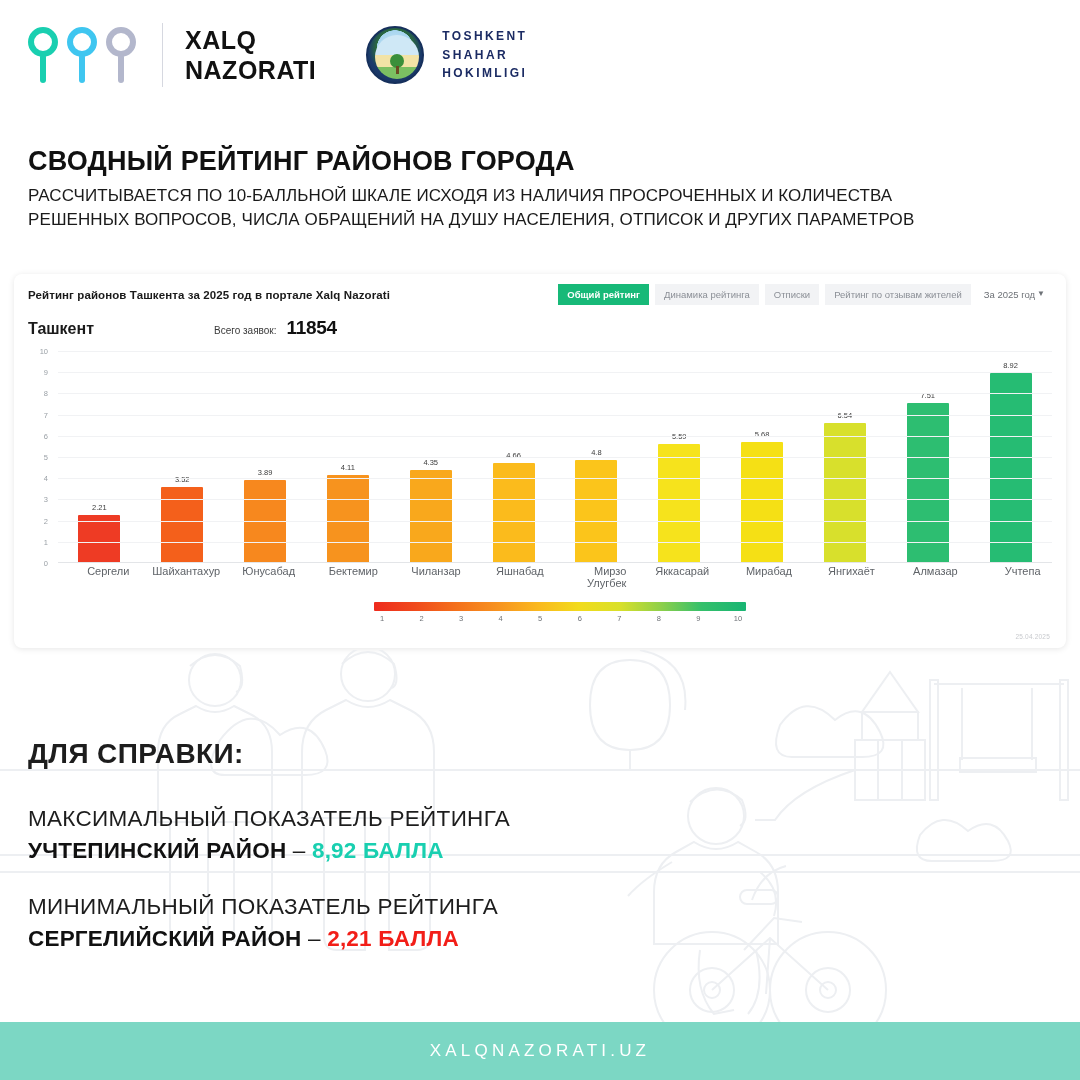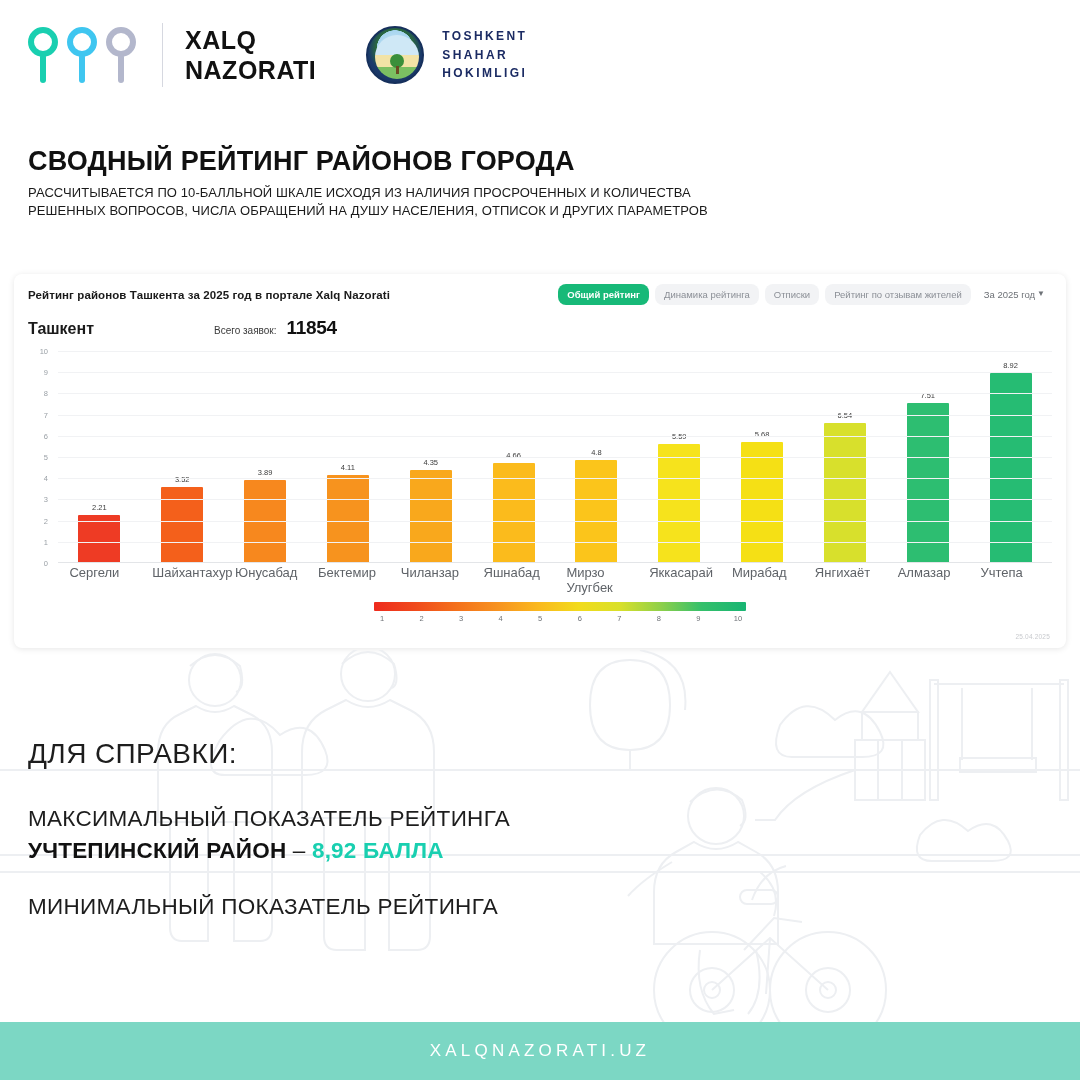--- a/index.html
+++ b/index.html
@@ -57,39 +57,39 @@
     letter-spacing: 2.4px; color: #1B2B63;
   }
 
   
   .title-block { position: absolute; top: 146px; left: 28px; width: 1010px; }
   .main-title {
     font-weight: 800; font-size: 27px; letter-spacing: 0.2px;
     color: #111111; margin-bottom: 7px;
   }
   .sub-title {
-    font-weight: 400; font-size: 13px; line-height: 1.42;
+    font-weight: 400; font-size: 17px; line-height: 1.42;
     color: #1a1a1a; letter-spacing: 0.1px; max-width: 990px;
   }
 
   
   .card {
     position: absolute; top: 274px; left: 14px;
     width: 1052px; height: 374px;
     background: #ffffff; border-radius: 8px;
     box-shadow: 0 1px 6px rgba(0,0,0,0.10);
   }
   .card-head {
     display: flex; align-items: center; justify-content: space-between;
     padding: 10px 14px 0 14px;
   }
   .card-title { font-size: 11.5px; font-weight: 700; color: #1a1a1a; letter-spacing: 0.1px; }
   .tabs { display: flex; align-items: center; gap: 6px; }
   .tab {
-    font-size: 9.5px; padding: 5px 9px; border-radius: 8px;
+    font-size: 9.5px; padding: 5px 9px; border-radius: 0;
     background: #F2F3F5; color: #8b8f96; white-space: nowrap;
   }
   .tab.active { background: #17B978; color: #ffffff; font-weight: 600; }
   .select {
     font-size: 9.5px; padding: 5px 7px; color: #6e7277;
     display: flex; gap: 2px; white-space: nowrap;
   }
   .caret { font-size: 8px; color: #6e7277; }
 
   .sub-head { display: flex; align-items: baseline; padding: 12px 14px 0 14px; }
@@ -117,21 +117,21 @@
     display: flex; align-items: flex-end; justify-content: space-around;
   }
   .bar-col { width: 60px; height: 100%; position: relative;
              display: flex; flex-direction: column; justify-content: flex-end; align-items: center; }
   .bar-val { font-size: 7.5px; color: #3a3a3a; margin-bottom: 3px; }
   .bar { width: 42px; border-radius: 1px 1px 0 0; }
   .xlabels {
     position: absolute; left: 30px; right: 0; top: 214px;
     display: flex; justify-content: space-around;
   }
-  .xlabel { width: 60px; text-align: left; font-size: 13px; color: #5f6368; }
+  .xlabel { width: 60px; text-align: right; font-size: 11px; color: #5f6368; }
 
   .scale-wrap { position: absolute; left: 360px; top: 328px; width: 372px; }
   .scale-bar {
     height: 9px; border-radius: 1px;
     background: linear-gradient(to right,
       #EE2B1E 0%, #F04A1C 11%, #F4701B 22%, #F79220 33%,
       #FAB81E 44%, #F2DB1C 55%, #D9E02A 66%,
       #8FD04A 77%, #35C06B 88%, #18B573 100%);
   }
   .scale-ticks { display: flex; justify-content: space-between; margin-top: 3px; padding: 0 1px; }
@@ -143,21 +143,21 @@
 
   
   .watermark {
     position: absolute; left: 0; top: 650px; width: 1080px; height: 372px;
     overflow: hidden; pointer-events: none;
   }
   .watermark svg { position: absolute; left: 0; top: 0; }
 
   
   .ref-block { position: absolute; top: 738px; left: 28px; width: 700px; }
-  .ref-head { font-size: 28px; color: #1d1d1d; letter-spacing: 0.4px; margin-bottom: 36px; }
+  .ref-head { font-size: 28px; color: #1d1d1d; letter-spacing: 0.4px; margin-bottom: 36px; font-weight: bold; }
   .ref-item { margin-bottom: 30px; }
   .ref-line1 { font-size: 22.5px; color: #1d1d1d; letter-spacing: 0.3px; margin-bottom: 6px; }
   .ref-line2 { font-size: 22.5px; font-weight: 800; color: #111111; letter-spacing: 0.2px; }
   .ref-dash { font-weight: 400; color: #1d1d1d; }
   .val-max { color: #19CFB0; }
   .val-min { color: #F21E18; }
 
   
   .footer {
     position: absolute; left: 0; bottom: 0; width: 1080px; height: 58px;
@@ -417,18 +417,23 @@
     <div class="ref-line1">МАКСИМАЛЬНЫЙ ПОКАЗАТЕЛЬ РЕЙТИНГА</div>
     <div class="ref-line2">
       <span>УЧТЕПИНСКИЙ  РАЙОН</span>
       <span class="ref-dash">–</span>
       <span class="val-max">8,92 БАЛЛА</span>
     </div>
   </div>
 
   <div class="ref-item">
     <div class="ref-line1">МИНИМАЛЬНЫЙ ПОКАЗАТЕЛЬ РЕЙТИНГА</div>
+    <div class="ref-line2">
+      <span>СЕРГЕЛИЙСКИЙ РАЙОН</span>
+      <span class="ref-dash">–</span>
+      <span class="val-min">2,21 БАЛЛА</span>
+    </div>
   </div>
 </div>
 
 <div class="footer">
   <div class="footer-text">XALQNAZORATI.UZ</div>
 </div>
 
 </body></html>

